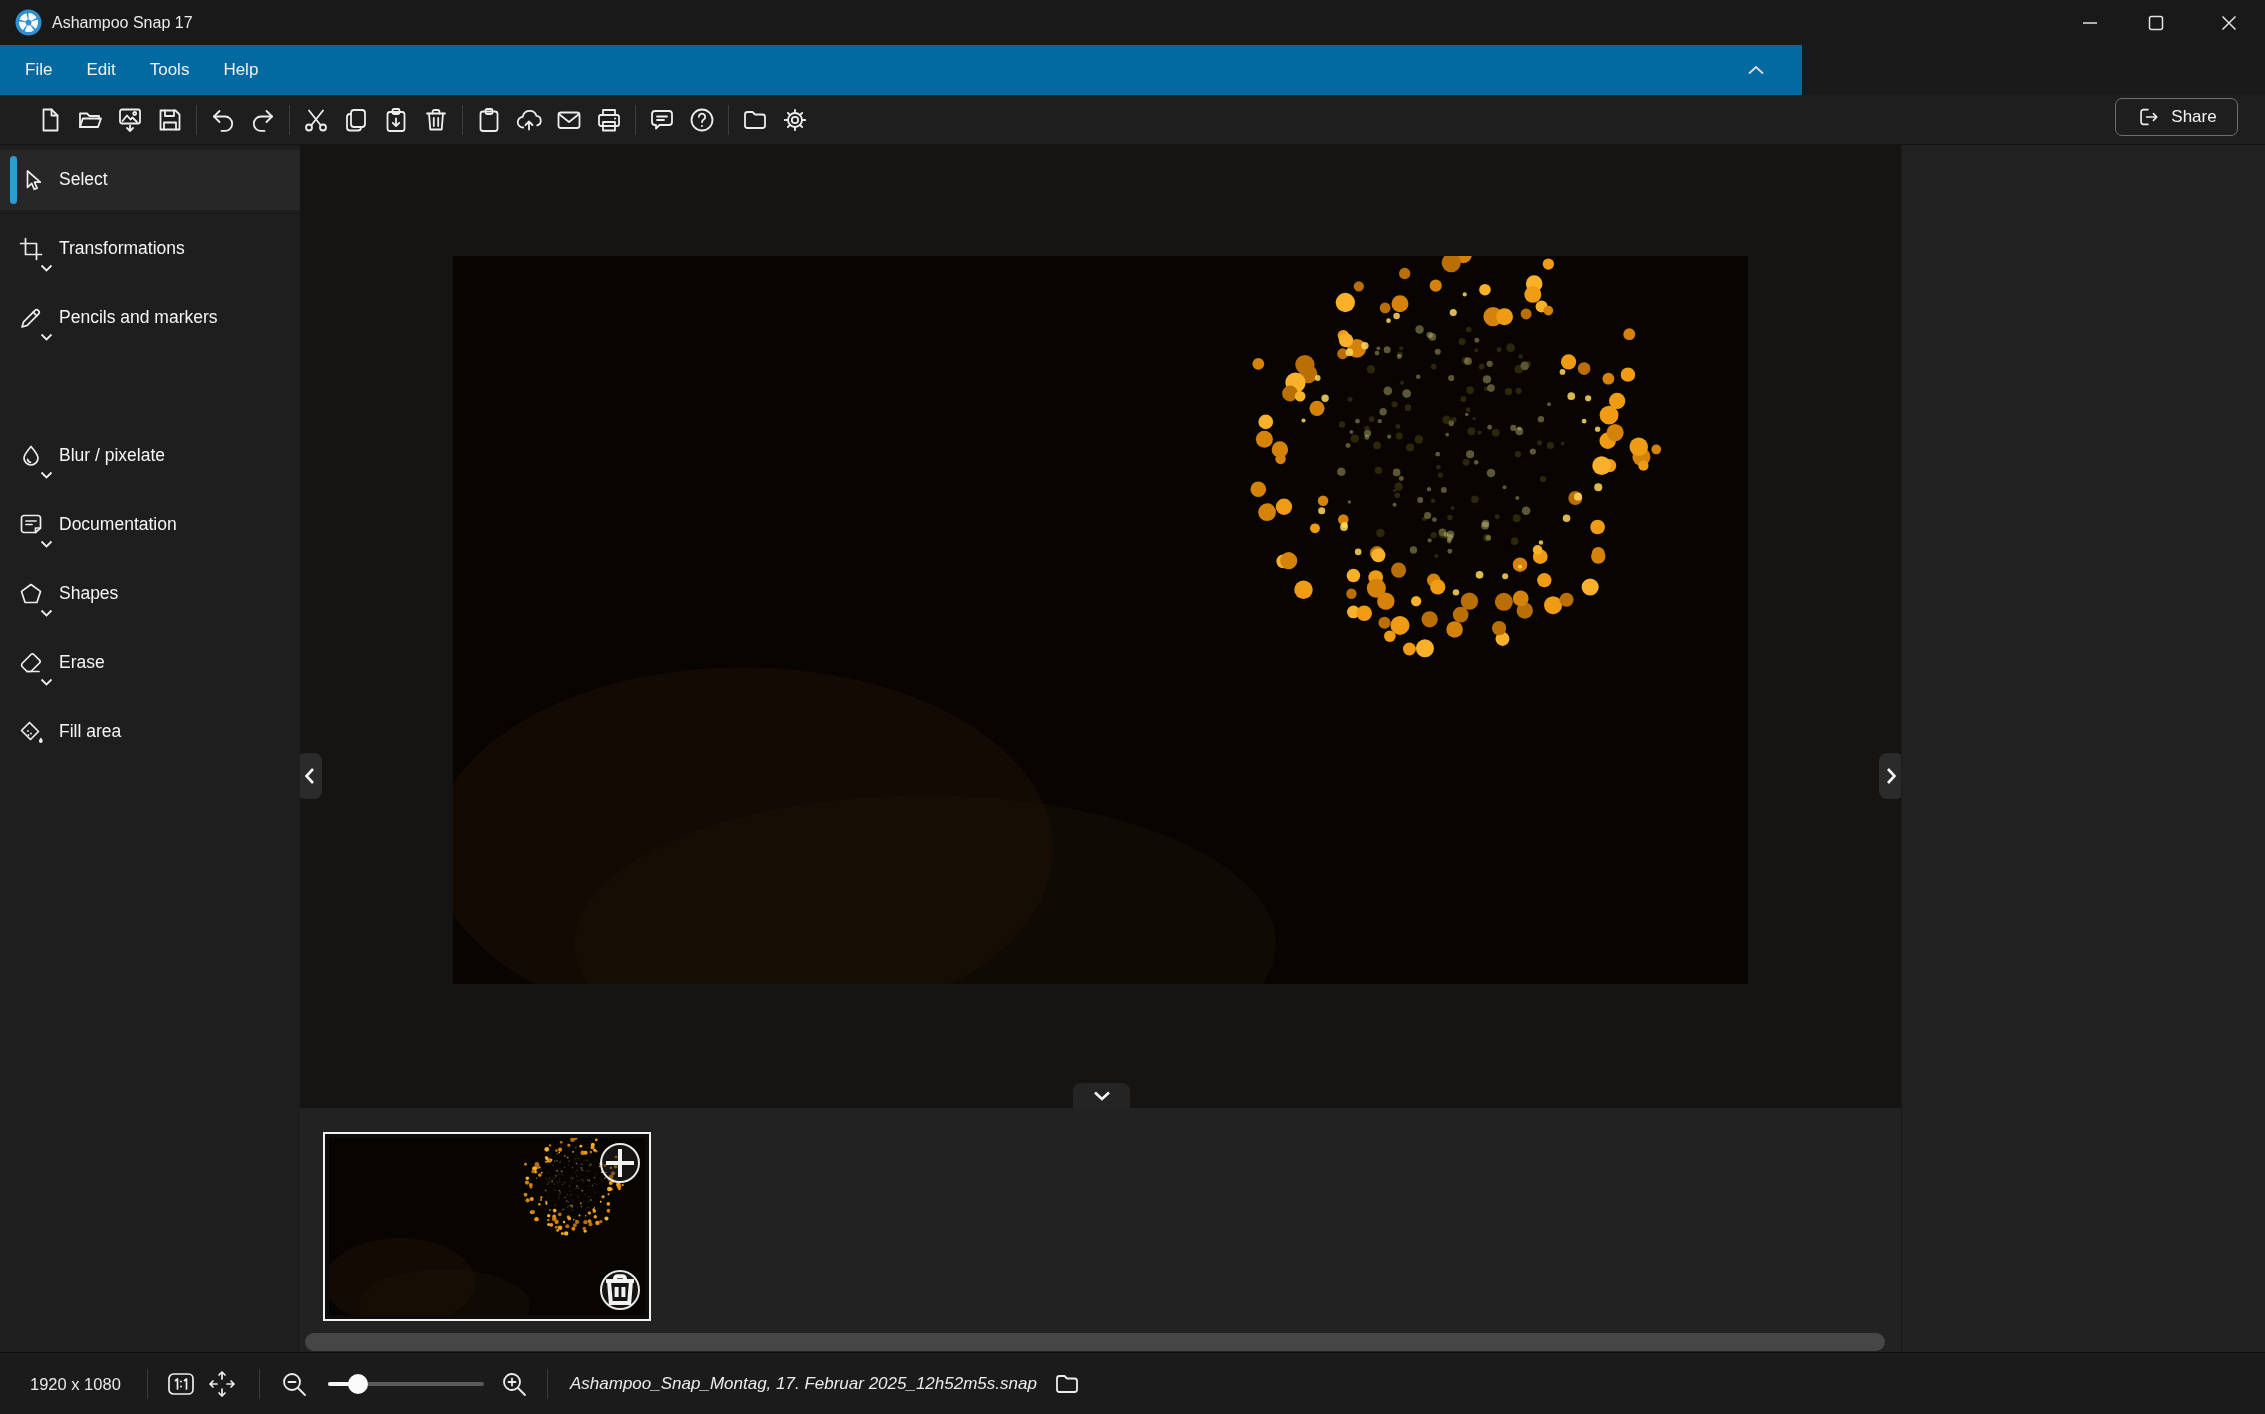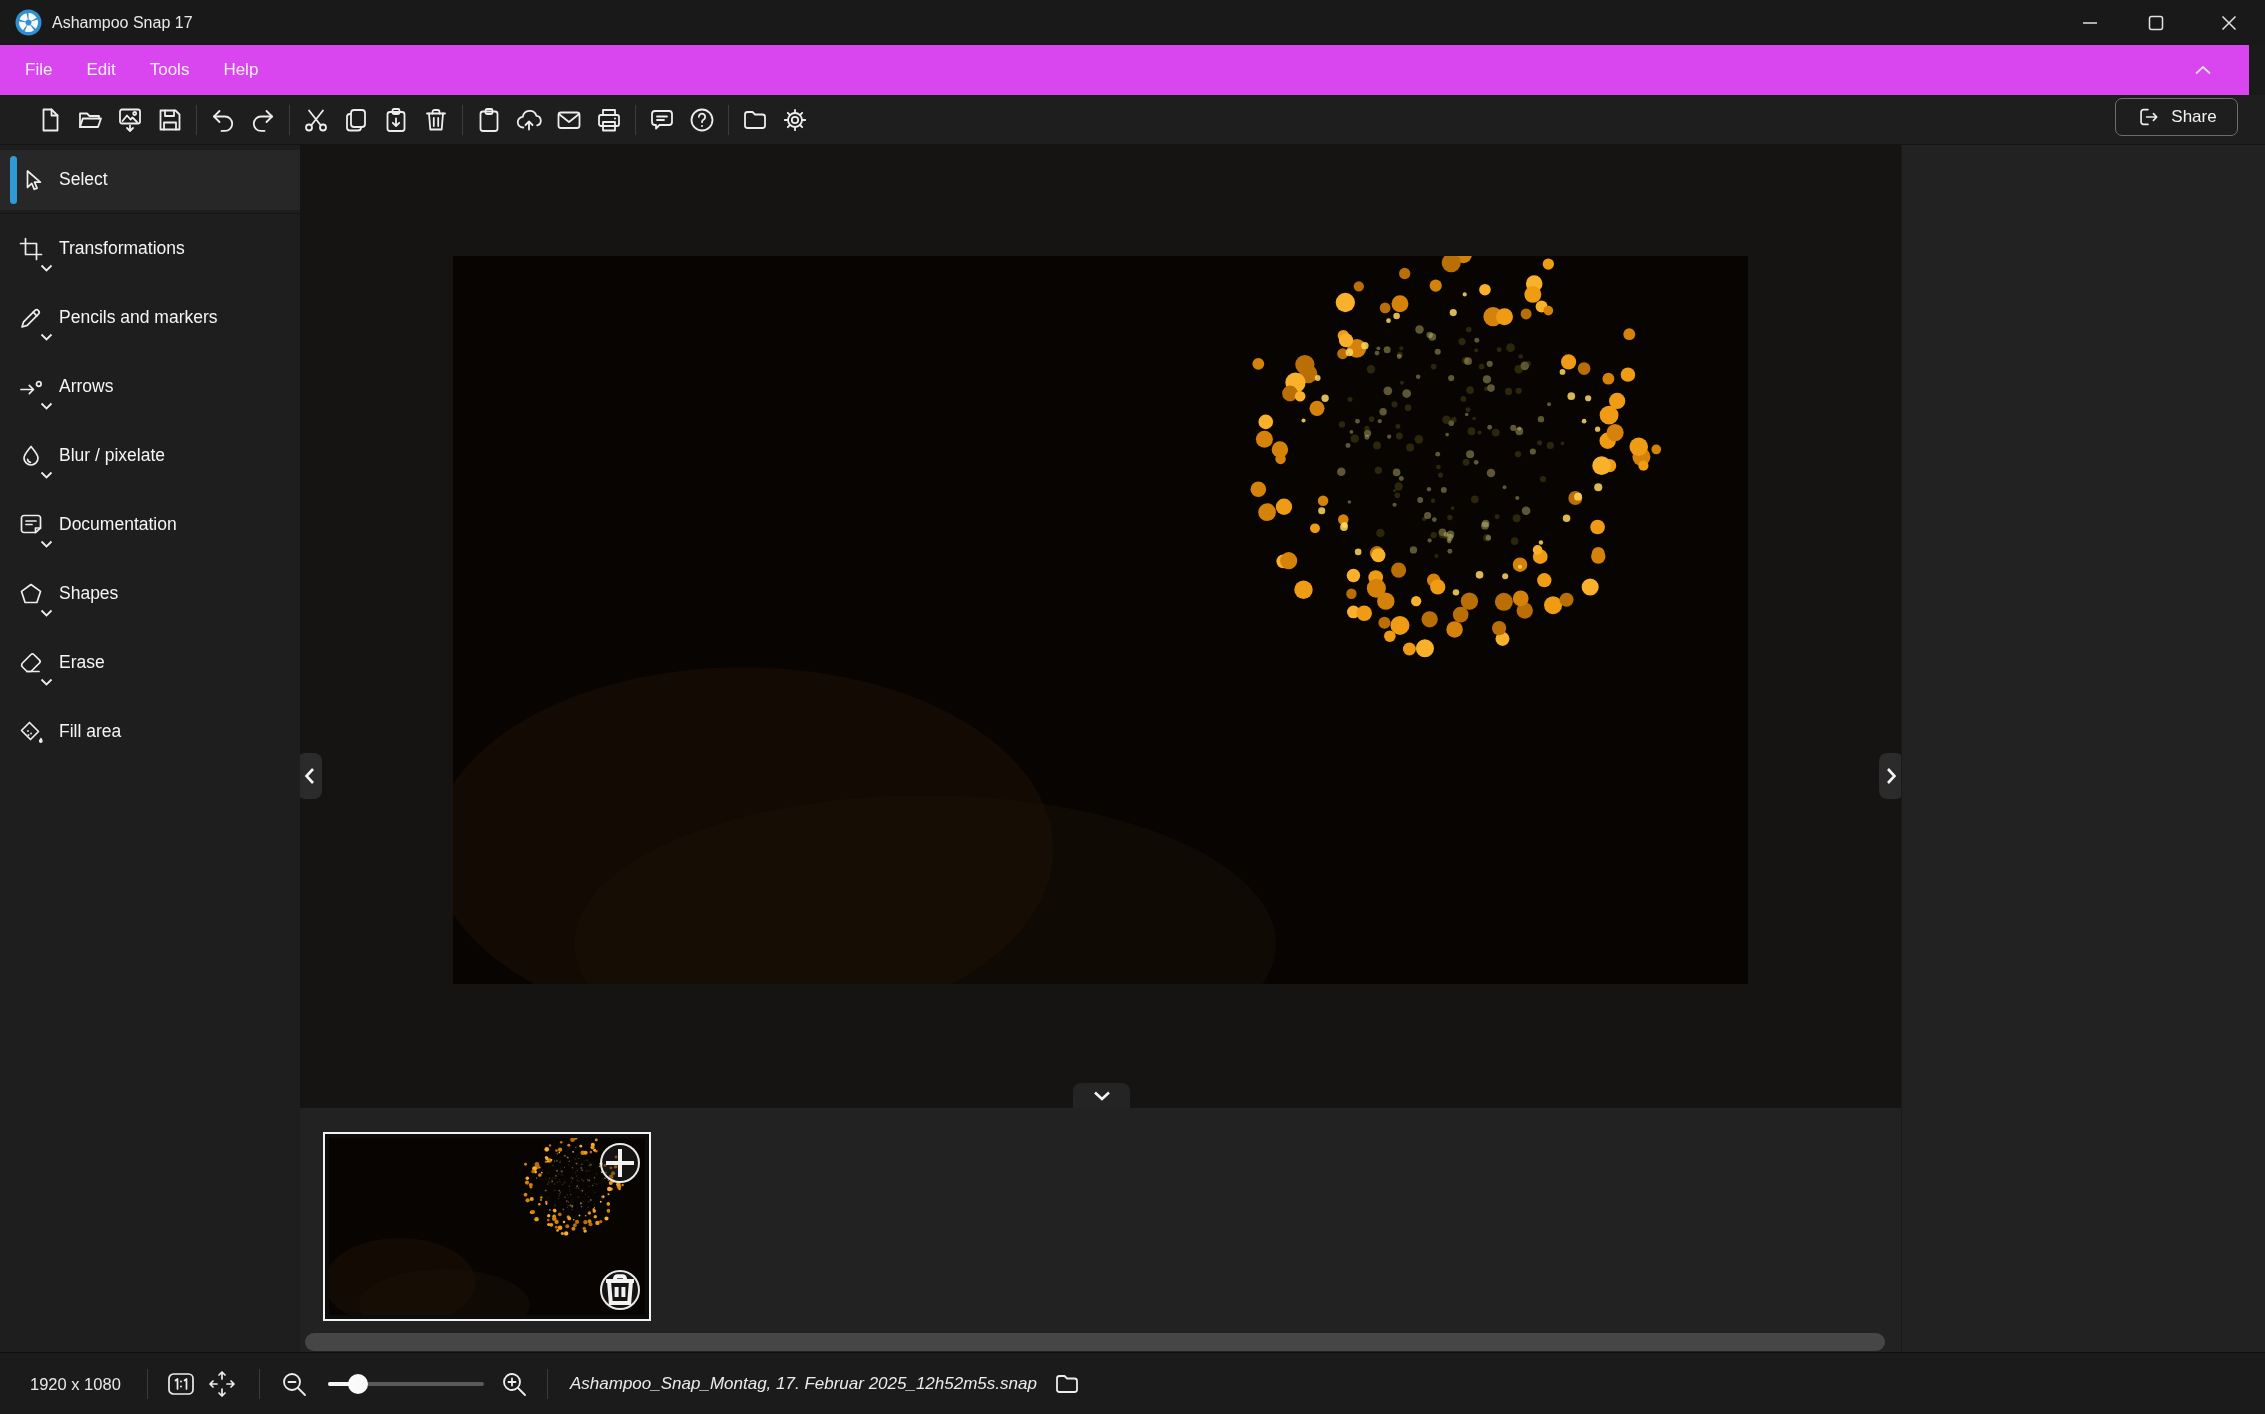--- a/index.html
+++ b/index.html
@@ -9,21 +9,21 @@
 
   
   .titlebar { position:absolute; left:0; top:0; width:2265px; height:45px; background:#191919; }
   .app-logo { position:absolute; left:14px; top:8px; width:29px; height:29px; }
   .app-title { position:absolute; left:52px; top:0; height:45px; line-height:45px; font-size:16px; color:#e9e9e9; }
   .winbtn { position:absolute; top:0; width:46px; height:45px; display:flex; align-items:center; justify-content:center; background:transparent; border:none; cursor:default; }
   .winbtn svg { stroke:#e2e2e2; stroke-width:1.5; fill:none; }
   .btn-min { left:2067px; } .btn-max { left:2133px; } .btn-close { left:2206px; }
 
   
-  .menubar { position:absolute; left:0; top:45px; width:2249px; height:50px; background:#d946ef; display:flex; align-items:center; padding-left:8px; }
+  .menubar { position:absolute; left:0; top:45px; width:1802px; height:50px; background:#0369a1; display:flex; align-items:center; padding-left:8px; }
   .menu-item { height:50px; line-height:50px; padding:0 17px; font-size:17px; color:#f0f0f0; cursor:default; }
   .ribbon-collapse { position:absolute; right:25px; top:9px; width:42px; height:32px; display:flex; align-items:center; justify-content:center; background:transparent; border:none; }
   .ribbon-collapse svg { stroke:#dcdcdc; stroke-width:1.8; fill:none; }
 
   
   .toolbar { position:absolute; left:0; top:95px; width:2265px; height:50px; background:#1e1e1e; border-bottom:1px solid #141414; display:flex; align-items:center; padding-left:30px; }
   .tbtn { width:40px; height:44px; display:flex; align-items:center; justify-content:center; background:transparent; border:none; border-radius:6px; }
   .tsep { width:1px; height:30px; background:#3c3c3c; margin:0 6px; }
   .ic { fill:none; stroke:#ededed; stroke-width:1.8; stroke-linecap:round; stroke-linejoin:round; }
   .icf { fill:#ededed; stroke:none; }
@@ -272,30 +272,20 @@
     </div>
     <div class="side-item" style="top:143px">
       <svg class="side-icon ic" viewBox="0 0 28 28" style="stroke-width:1.7">
           <path d="M5 23l1.6-5.2L17.8 6.6a2.5 2.5 0 0 1 3.6 3.6L10.2 21.4 5 23z"></path>
           <path d="M16.2 8.2l3.6 3.6"></path>
         </svg>
       <span class="side-chevron"><svg width="13" height="9" viewBox="0 0 13 9">
             <path d="M1.5 1.5L6.5 6.5L11.5 1.5"></path>
           </svg></span>
       <div class="side-label">Pencils and markers</div>
-    </div>
-    <div class="side-item" style="top:212px">
-      <svg class="side-icon ic" viewBox="0 0 28 28" style="stroke-width:1.7">
-          <path d="M4 16.5h12.5m0 0l-4.2-4.2m4.2 4.2l-4.2 4.2"></path>
-          <circle cx="21.8" cy="11" r="2.3"></circle>
-        </svg>
-      <span class="side-chevron"><svg width="13" height="9" viewBox="0 0 13 9">
-            <path d="M1.5 1.5L6.5 6.5L11.5 1.5"></path>
-          </svg></span>
-      <div class="side-label">Arrows</div>
     </div>
     <div class="side-item" style="top:281px">
       <svg class="side-icon ic" viewBox="0 0 28 28" style="stroke-width:1.7">
           <path d="M14 4.5C18 9.5 21 12.5 21 16a7 7 0 0 1-14 0c0-3.5 3-6.5 7-11.5z"></path>
           <path d="M10.6 17.3a3.8 3.8 0 0 0 2.9 3.1"></path>
         </svg>
       <span class="side-chevron"><svg width="13" height="9" viewBox="0 0 13 9">
             <path d="M1.5 1.5L6.5 6.5L11.5 1.5"></path>
           </svg></span>
       <div class="side-label">Blur / pixelate</div>

